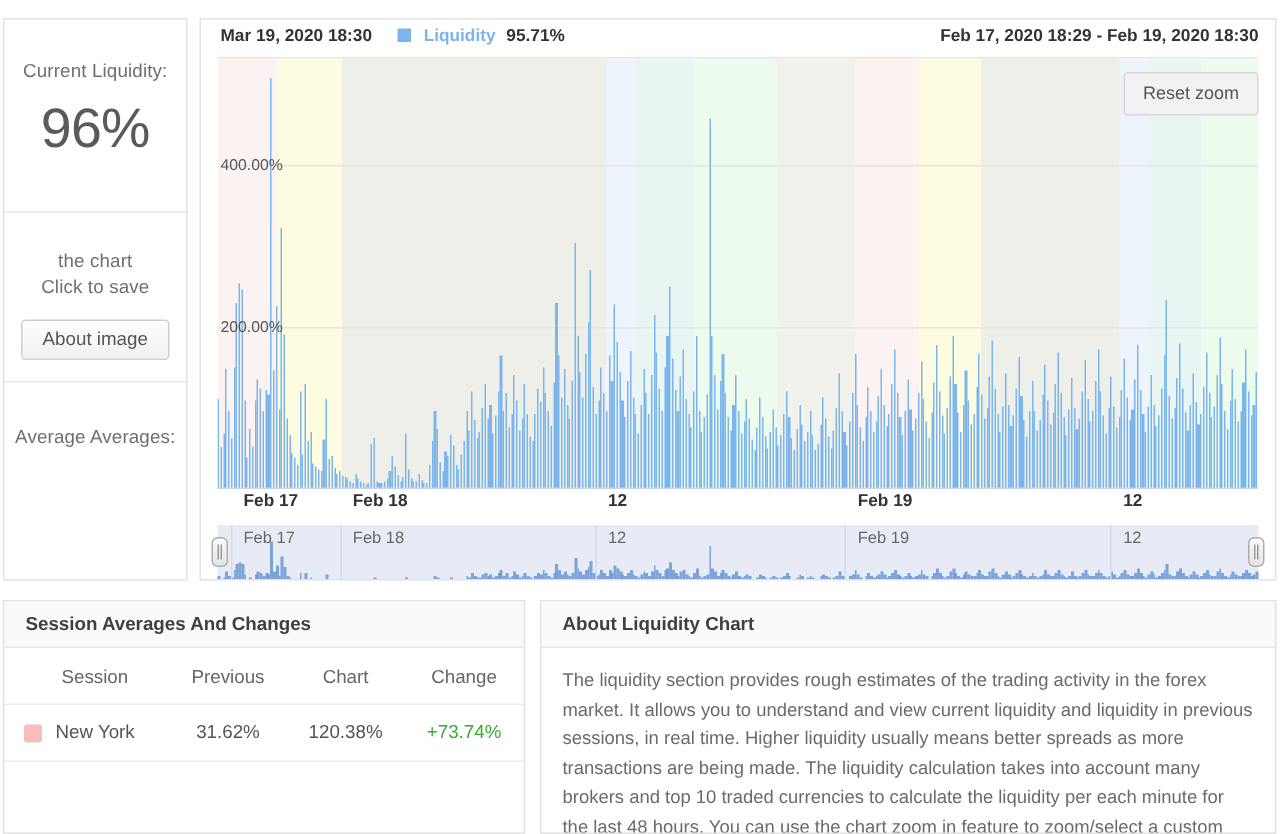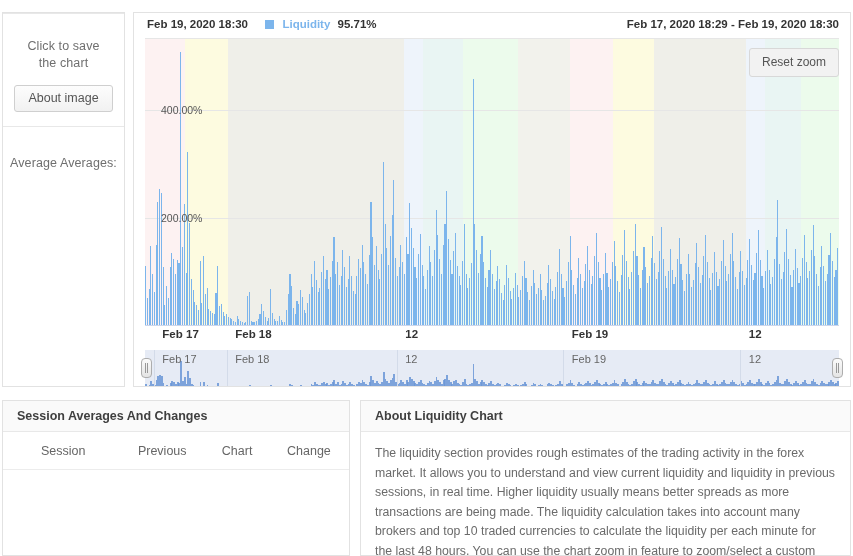--- a/index.html
+++ b/index.html
@@ -131,21 +131,21 @@
   .band { position: absolute; top: 0; bottom: 0; }
 
   .gridline {
     position: absolute;
     left: 0; right: 0;
     height: 1px;
     background: #e6e6e6;
   }
   .ylabel {
     position: absolute;
-    left: 16px;
+    left: 2px;
     font-size: 10.5px;
     color: #555;
     transform: translateY(-50%);
     background: transparent;
     white-space: nowrap;
   }
   .bars { position: absolute; left: 0; right: 0; bottom: 0; top: 0; }
   .bar {
     position: absolute;
     bottom: 0;
@@ -301,35 +301,39 @@
   }
 </style>
 </head>
 <body>
 
 <div id="page">
 
   <div class="top-row">
 
     <div class="stats-card">
+      <div class="stat-block b1">
+        <div class="stat-label">Current Liquidity:</div>
+        <div class="stat-value">96%</div>
+      </div>
       <div class="stat-block b2">
+        <div class="stat-label">the chart</div>
         <div class="stat-label">Click to save</div>
-        <div class="stat-label">the chart</div>
         <button class="save-btn">About image</button>
       </div>
       <div class="stat-block b3">
         <div class="stat-label">Average Averages:</div>
       </div>
     </div>
 
     <div class="chart-card">
 
       <div class="chart-header">
         <div class="chart-title-left">
-          <span>Feb 19, 2020 18:30</span>
+          <span>Mar 19, 2020 18:30</span>
           <span class="legend-swatch"></span>
           <span class="legend-name">Liquidity</span>
           <span class="legend-val">95.71%</span>
         </div>
         <div class="chart-range">Feb 17, 2020 18:29 - Feb 19, 2020 18:30</div>
       </div>
 
       <div class="plot" id="plot">
         <div class="bands" id="bands">
             <div class="band" style="left: 0%; width: 5.8%; background: rgb(253, 242, 242);"></div>
@@ -1146,20 +1150,26 @@
       <table class="sessions-table">
         <thead>
           <tr>
             <th class="c-session">Session</th>
             <th>Previous</th>
             <th>Chart</th>
             <th>Change</th>
           </tr>
         </thead>
         <tbody id="session-rows">
+            <tr>
+              <td class="c-session"><span class="swatch" style="background:#f7bcbc"></span><span>New York</span></td>
+              <td>31.62%</td>
+              <td>120.38%</td>
+              <td class="chg-up">+73.74%</td>
+            </tr>
           </tbody>
       </table>
     </div>
 
     <div class="panel panel-right">
       <div class="panel-head">About Liquidity Chart</div>
       <div class="about-body">The liquidity section provides rough estimates of the trading activity in the forex market. It allows you to understand and view current liquidity and liquidity in previous sessions, in real time. Higher liquidity usually means better spreads as more transactions are being made. The liquidity calculation takes into account many brokers and top 10 traded currencies to calculate the liquidity per each minute for the last 48 hours. You can use the chart zoom in feature to zoom/select a custom timeframe and have the liquidity automatically calculated. The average liquidity of the past 24 hours is used as a 100% liquidity basis for percentage calculation.</div>
     </div>
 
   </div>

